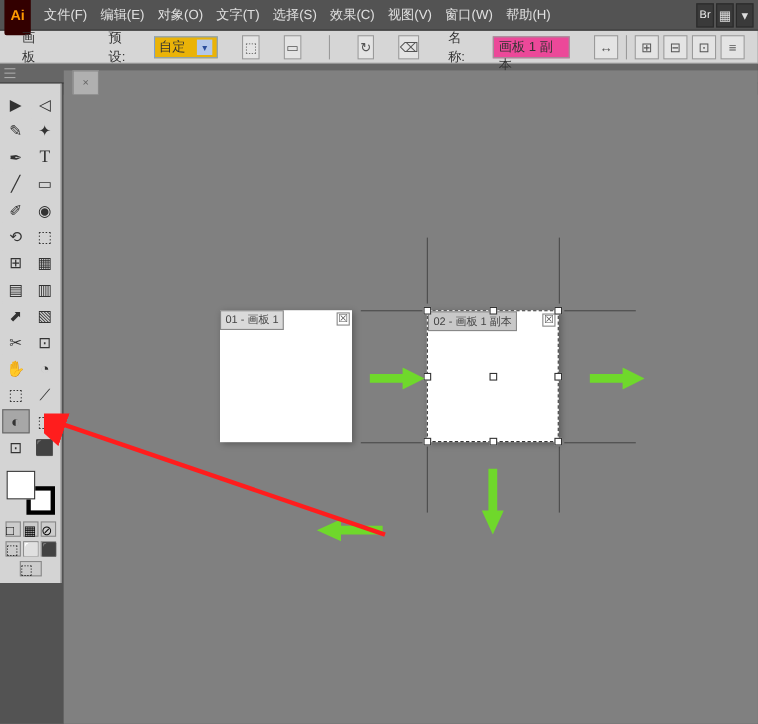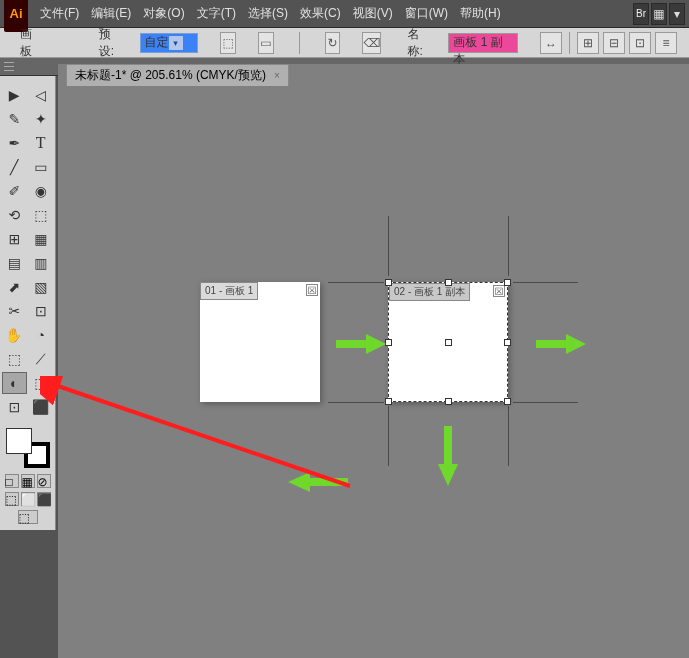--- a/index.html
+++ b/index.html
@@ -4,21 +4,21 @@
 <style>
 *{box-sizing:border-box;margin:0;padding:0;font-family:"Microsoft YaHei",SimSun,sans-serif;font-size:12px;user-select:none}
 body{background:#535353;width:689px;height:658px;overflow:hidden;position:relative}
 .menubar{height:28px;background:#535353;border-bottom:1px solid #2a2a2a;display:flex;align-items:center;padding:0 4px}
 .ai-logo{width:24px;height:36px;background:#330000;color:#ff9a00;display:flex;align-items:center;justify-content:center;font-weight:bold;font-size:13px;margin-right:6px;border-radius:2px}
 .menu-item{color:#e0e0e0;padding:2px 6px;cursor:pointer}
 .menubar-right{margin-left:auto;display:flex;gap:2px}
 .mb-btn{width:16px;height:22px;background:#3a3a3a;border:1px solid #2a2a2a;display:flex;align-items:center;justify-content:center;color:#ddd;cursor:pointer}
 .optionbar{height:30px;background:#d6d6d6;border-bottom:1px solid #9a9a9a;display:flex;align-items:center;padding:0 12px 0 20px;gap:22px}
 .opt-label{color:#333}
-.opt-combo{width:80px;height:20px;border:1px solid #7c9fd3;background:#3b82f6;display:flex;align-items:center;padding:0 4px;color:#333;}
+.opt-combo{width:80px;height:20px;border:1px solid #7c9fd3;background:#eab308;display:flex;align-items:center;padding:0 4px;color:#333;justify-content:space-between}
 .opt-combo .arr{width:14px;height:14px;background:#b3c7ea;display:flex;align-items:center;justify-content:center;color:#2a4d9b;font-size:9px}
 .opt-icon{width:22px;height:22px;background:#e4e4e4;border:1px solid #9a9a9a;display:flex;align-items:center;justify-content:center;cursor:pointer;font-size:12px;color:#555}
 .opt-sep{width:1px;height:22px;background:#9a9a9a;margin:0 3px}
 .opt-input{width:96px;height:20px;border:1px solid #9a9a9a;background:#ec4899;padding:0 4px;color:#333}
 .optionbar-right{margin-left:auto;display:flex;gap:4px}
 .dock{height:18px;background:#666;border-bottom:1px solid #333;display:flex;align-items:center;padding-left:4px}
 .dock-handle{width:10px;height:12px;display:flex;flex-direction:column;justify-content:space-around;margin-right:3px}
 .dock-handle span{height:1px;background:#aaa;display:block}
 .workspace{position:absolute;left:58px;top:64px;right:0;bottom:0;background:#808080}
 .tab{position:absolute;top:0;left:8px;height:22px;background:#b0b0b0;padding:2px 8px;display:flex;align-items:center;gap:8px;border:1px solid #888;border-bottom:none}
@@ -144,21 +144,20 @@
       <div class="sw-sm">⬛</div>
     </div>
     <div class="swatch-row">
       <div class="sw-sm" style="width:20px">⬚</div>
     </div>
   </div>
 </div>
 
 <div class="workspace">
   <div class="tab">
-    <span>未标题-1* @ 205.61% (CMYK/预览)</span>
     <span class="tab-close">×</span>
   </div>
   <div class="canvas-area">
 
     <div class="guide" style="left:330px;top:130px;width:1px;height:60px"></div>
     <div class="guide" style="left:450px;top:130px;width:1px;height:60px"></div>
     <div class="guide" style="left:270px;top:196px;width:56px;height:1px"></div>
     <div class="guide" style="left:455px;top:196px;width:65px;height:1px"></div>
     <div class="guide" style="left:270px;top:316px;width:56px;height:1px"></div>
     <div class="guide" style="left:455px;top:316px;width:65px;height:1px"></div>

